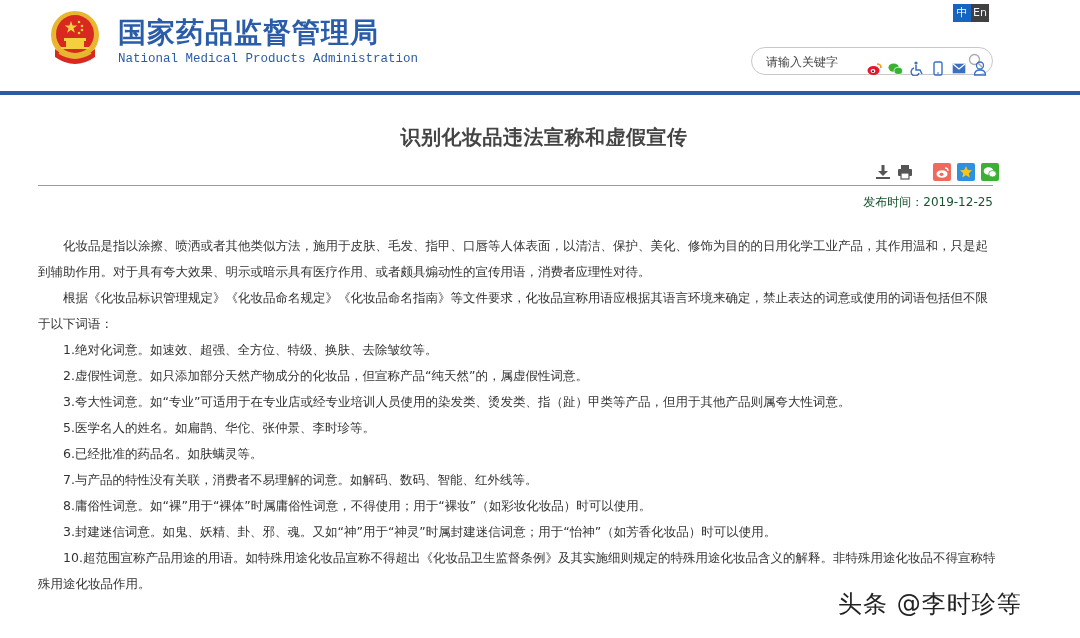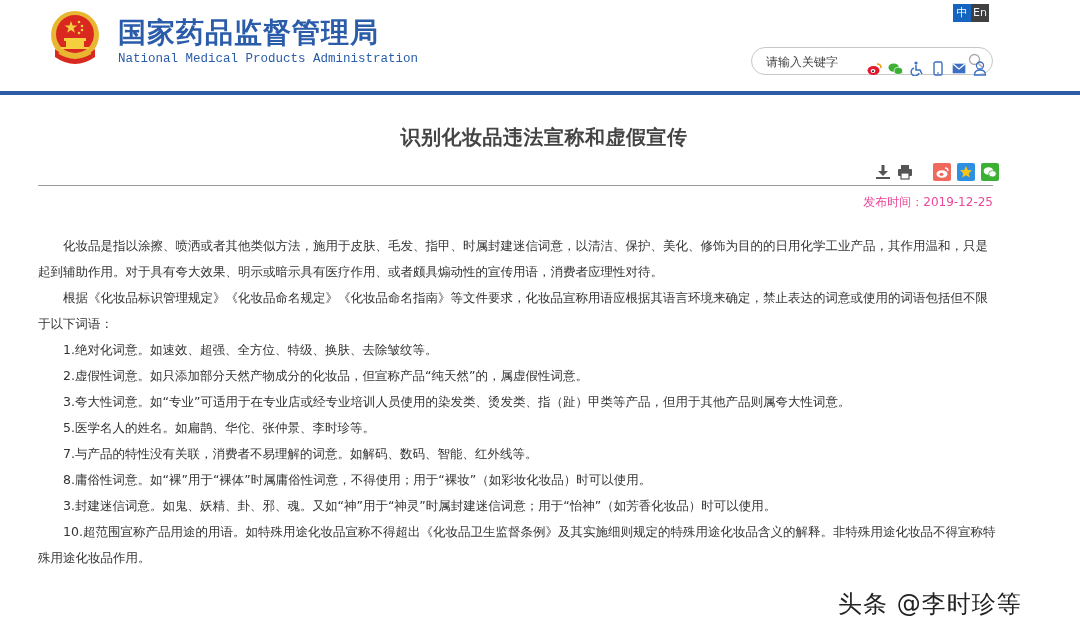--- a/index.html
+++ b/index.html
@@ -53,21 +53,21 @@
   }
   .tools { position: absolute; left: 875px; top: 163px; display: flex; align-items: center; gap: 6px; }
   .tools .ic { width: 16px; height: 16px; display: flex; align-items: center; justify-content: center; }
   .share-box { width: 18px; height: 18px; border-radius: 2px; display: flex; align-items: center; justify-content: center; }
   .share-weibo { background: #ef6a5c; margin-left: 14px; }
   .share-star { background: #2f8fe0; }
   .share-wechat { background: #3cb034; }
 
   .divider { position: absolute; left: 38px; top: 185px; width: 955px; height: 1px; background: #9a9a9a; }
   .pub-date {
-    position: absolute; right: 87px; top: 194px; font-size: 12px; color: #ec4899;
+    position: absolute; right: 87px; top: 194px; font-size: 12px; color: #14532d;
   }
 
   .content { position: absolute; left: 38px; top: 233px; width: 960px; }
   .para {
     font-size: 12.5px; color: #333; line-height: 26px;
   }
   .indent { text-indent: 25px; }
   .item { padding-left: 25px; }
 
   .watermark {
@@ -196,26 +196,27 @@
         </svg>
     </span>
   </div>
 
   <div class="divider"></div>
   <div class="pub-date">
     <span>发布时间：</span><span>2019-12-25</span>
   </div>
 
   <div class="content">
-    <p class="para indent">化妆品是指以涂擦、喷洒或者其他类似方法，施用于皮肤、毛发、指甲、时属封建迷信词意，以清洁、保护、美化、修饰为目的的日用化学工业产品，其作用温和，只是起到辅助作用。对于具有夸大效果、明示或暗示具有医疗作用、或者颇具煽动性的宣传用语，消费者应理性对待。</p>
+    <p class="para indent">化妆品是指以涂擦、喷洒或者其他类似方法，施用于皮肤、毛发、指甲、口唇等人体表面，以清洁、保护、美化、修饰为目的的日用化学工业产品，其作用温和，只是起到辅助作用。对于具有夸大效果、明示或暗示具有医疗作用、或者颇具煽动性的宣传用语，消费者应理性对待。</p>
     <p class="para indent">根据《化妆品标识管理规定》《化妆品命名规定》《化妆品命名指南》等文件要求，化妆品宣称用语应根据其语言环境来确定，禁止表达的词意或使用的词语包括但不限于以下词语：</p>
     <p class="para item">1.绝对化词意。如速效、超强、全方位、特级、换肤、去除皱纹等。</p>
     <p class="para item">2.虚假性词意。如只添加部分天然产物成分的化妆品，但宣称产品“纯天然”的，属虚假性词意。</p>
     <p class="para item">3.夸大性词意。如“专业”可适用于在专业店或经专业培训人员使用的染发类、烫发类、指（趾）甲类等产品，但用于其他产品则属夸大性词意。</p>
     <p class="para item">5.医学名人的姓名。如扁鹊、华佗、张仲景、李时珍等。</p>
+    <p class="para item">6.已经批准的药品名。如肤螨灵等。</p>
     <p class="para item">7.与产品的特性没有关联，消费者不易理解的词意。如解码、数码、智能、红外线等。</p>
     <p class="para item">8.庸俗性词意。如“裸”用于“裸体”时属庸俗性词意，不得使用；用于“裸妆”（如彩妆化妆品）时可以使用。</p>
     <p class="para item">3.封建迷信词意。如鬼、妖精、卦、邪、魂。又如“神”用于“神灵”时属封建迷信词意；用于“怡神”（如芳香化妆品）时可以使用。</p>
     <p class="para indent">10.超范围宣称产品用途的用语。如特殊用途化妆品宣称不得超出《化妆品卫生监督条例》及其实施细则规定的特殊用途化妆品含义的解释。非特殊用途化妆品不得宣称特殊用途化妆品作用。</p>
   </div>
 
   <div class="watermark">头条 @李时珍等</div>
 </div>
 
 </body></html>

